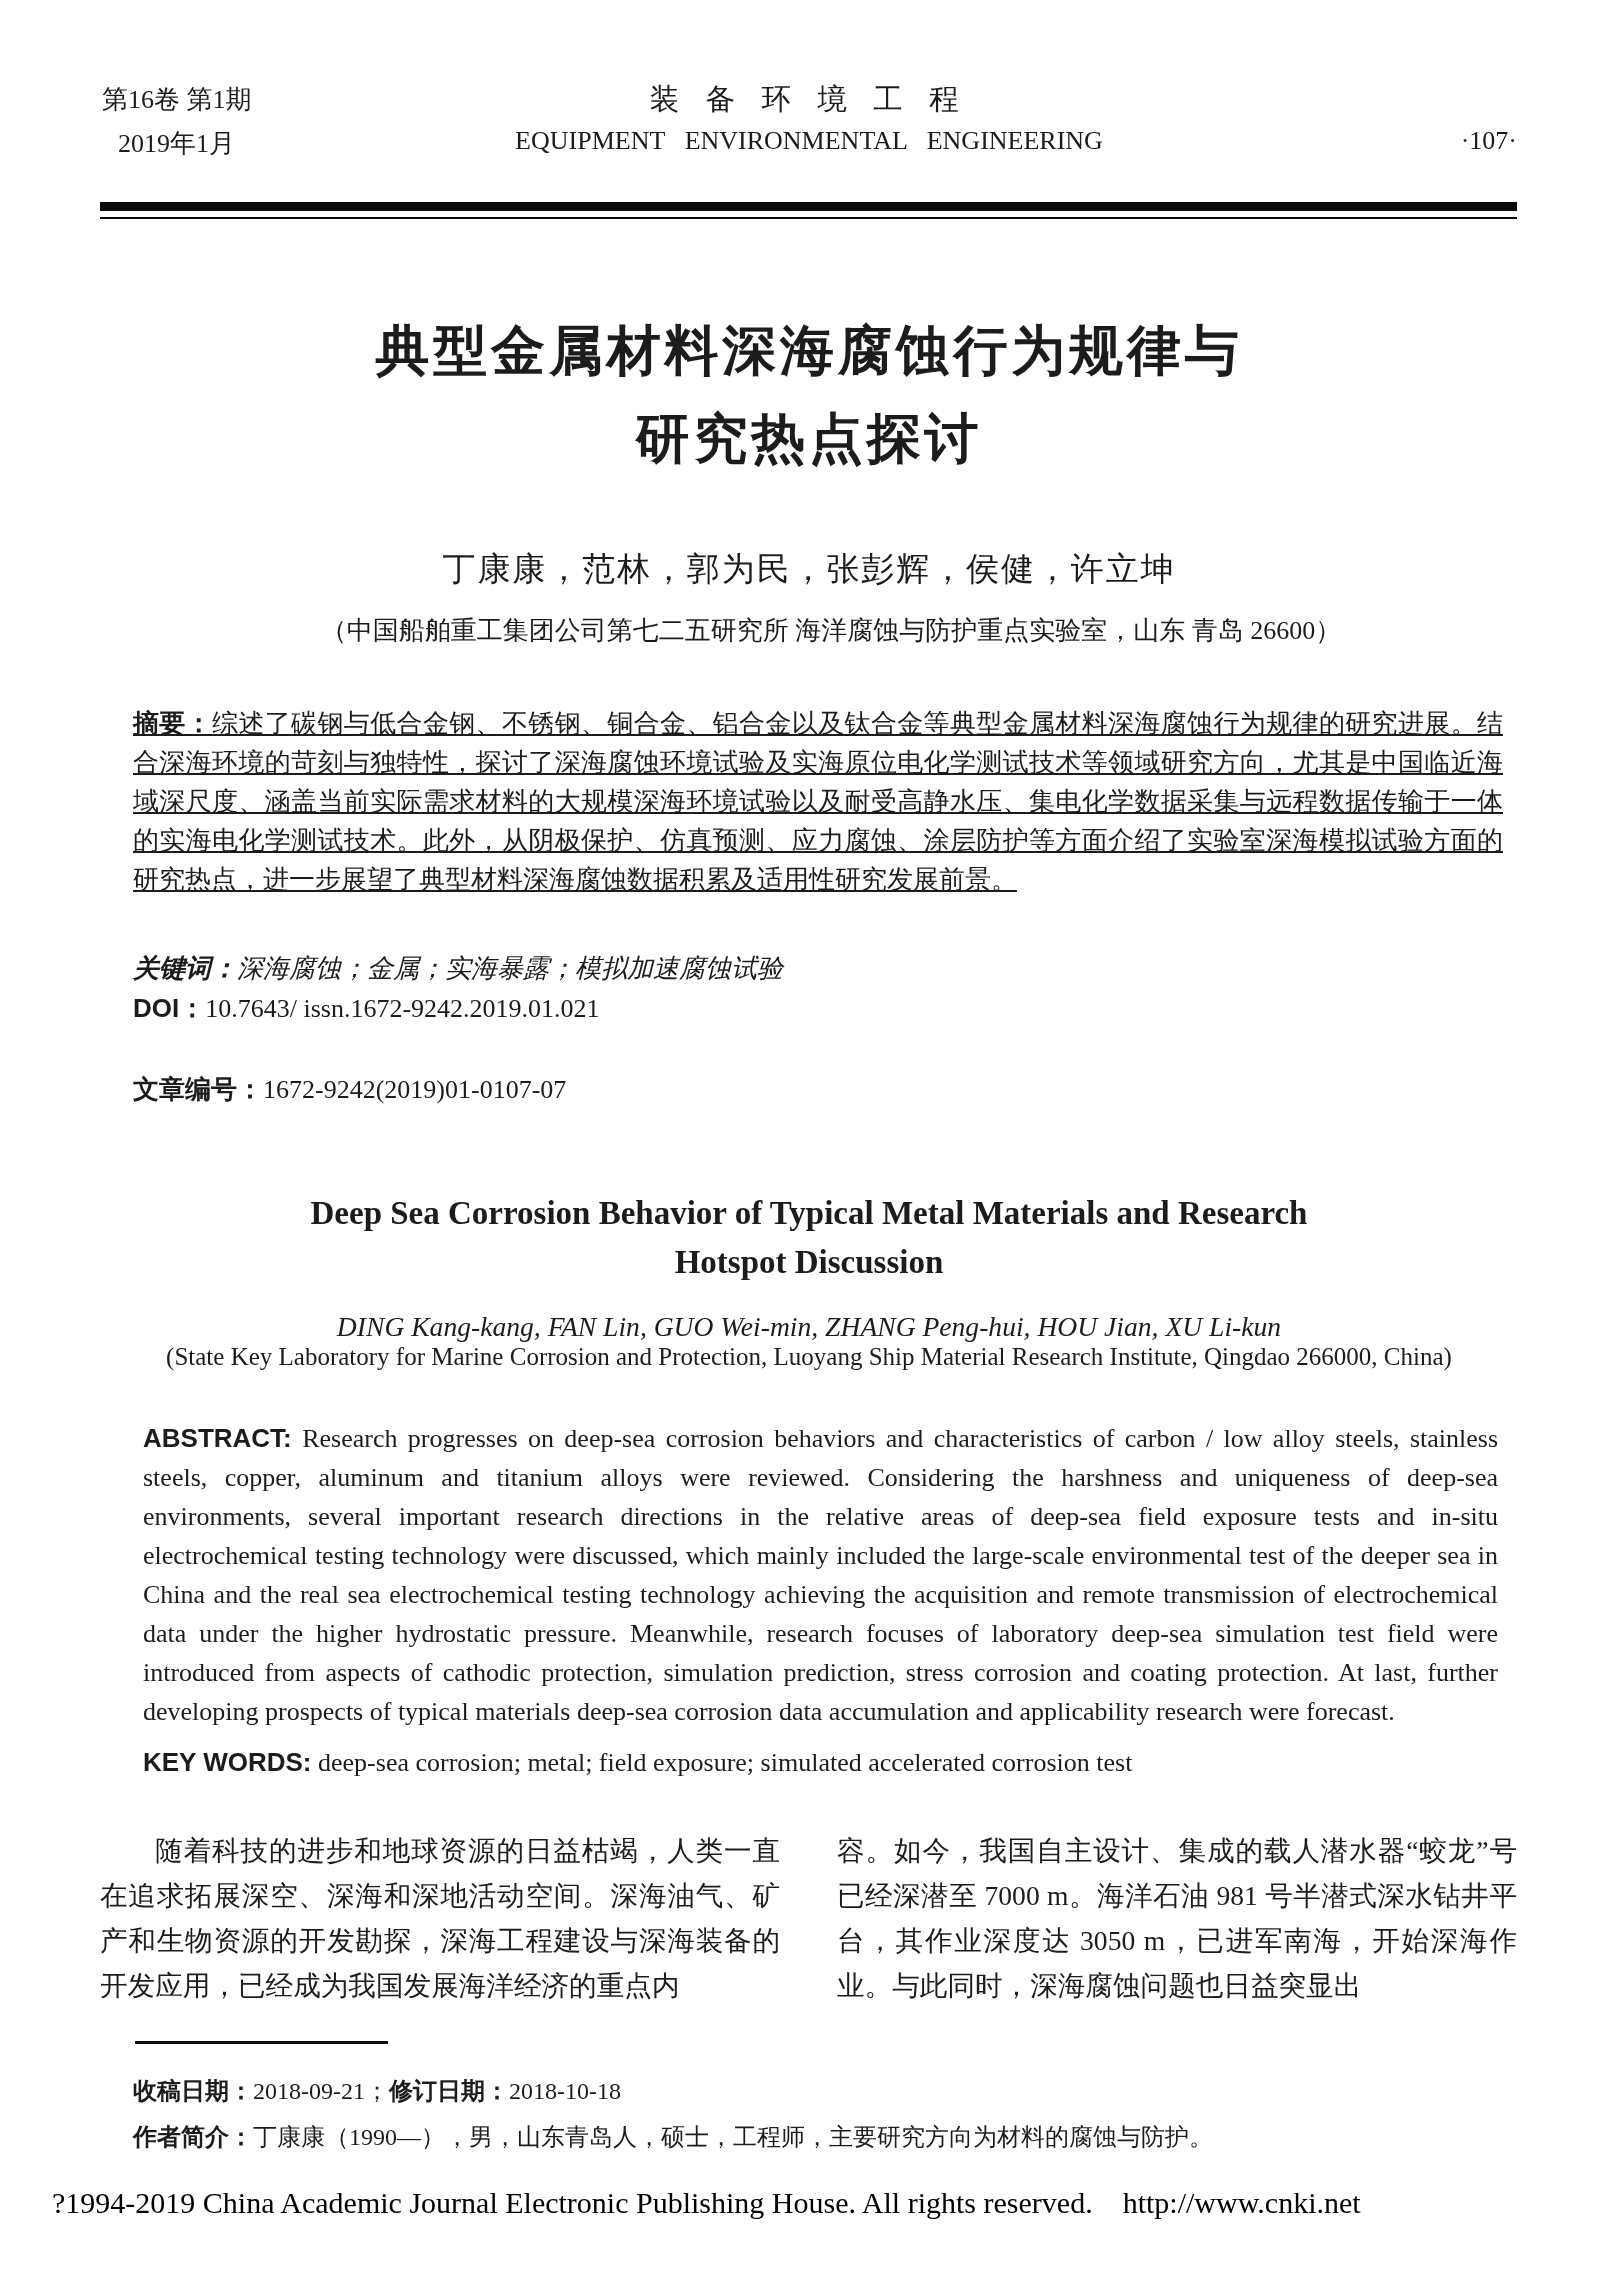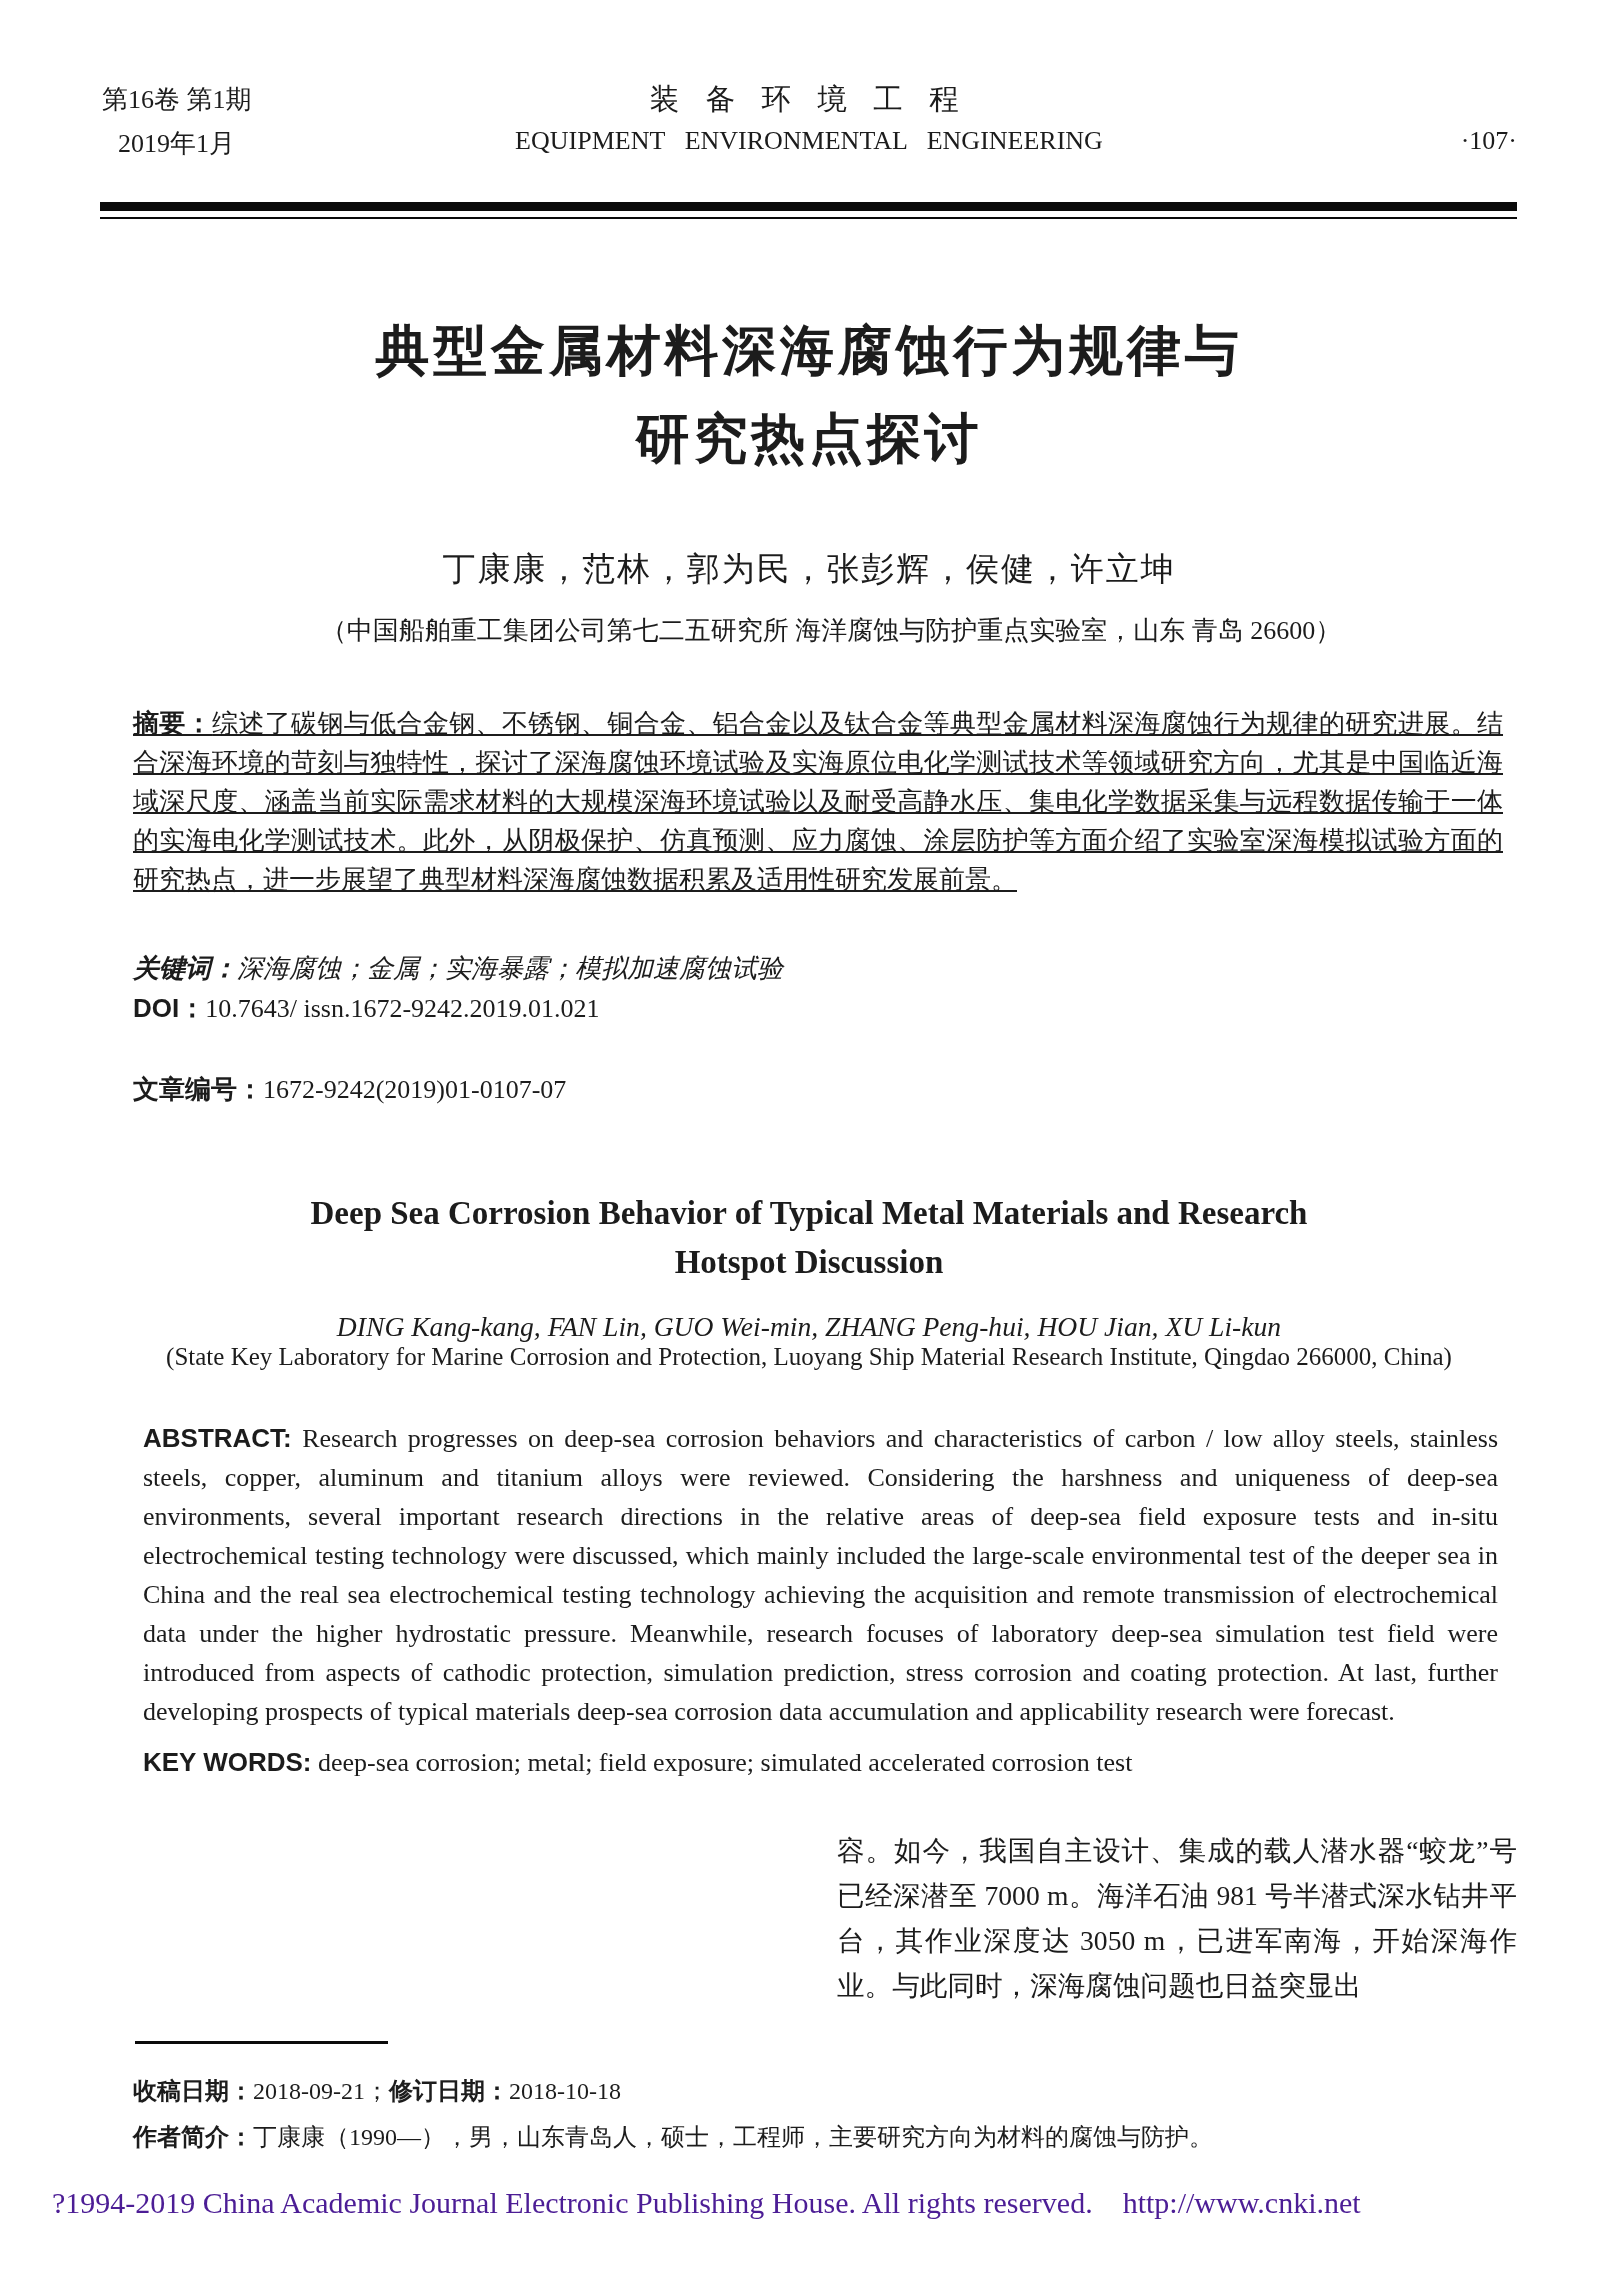--- a/index.html
+++ b/index.html
@@ -40,21 +40,21 @@
   .blk-en{font-size:26px;line-height:39px;text-align:justify;}
 
   
   .col{font-size:27.6px;line-height:45px;text-align:justify;}
   .indent{text-indent:2em;}
 
   
   .foot-sep{left:135px;top:2041px;width:253px;height:2.9px;background:#0a0a0a;}
   .foot-line{font-size:24px;white-space:nowrap;}
 
-  .watermark{font-size:30px;color:#4c1d95;white-space:pre;}
+  .watermark{font-size:30px;color:#000000;white-space:pre;}
 </style>
 </head>
 <body>
 
 <div class="page">
 
   <div class="abs hdr-small" style="left:102px;top:82px;">第16卷 第1期</div>
   <div class="abs hdr-small" style="left:118px;top:126px;">2019年1月</div>
   <div class="abs center hdr-journal-cn" style="top:80px;">装 备 环 境 工 程</div>
   <div class="abs center hdr-journal-en" style="top:126px;">EQUIPMENT ENVIRONMENTAL ENGINEERING</div>
@@ -93,20 +93,21 @@
 
   <div class="abs blk-en" style="left:143px;top:1419px;width:1355px;">
     <span class="lbl">ABSTRACT:</span>
     <span>Research progresses on deep-sea corrosion behaviors and characteristics of carbon / low alloy steels, stainless steels, copper, aluminum and titanium alloys were reviewed. Considering the harshness and uniqueness of deep-sea environments, several important research directions in the relative areas of deep-sea field exposure tests and in-situ electrochemical testing technology were discussed, which mainly included the large-scale environmental test of the deeper sea in China and the real sea electrochemical testing technology achieving the acquisition and remote transmission of electrochemical data under the higher hydrostatic pressure. Meanwhile, research focuses of laboratory deep-sea simulation test field were introduced from aspects of cathodic protection, simulation prediction, stress corrosion and coating protection. At last, further developing prospects of typical materials deep-sea corrosion data accumulation and applicability research were forecast.</span>
   </div>
   <div class="abs blk-en" style="left:143px;top:1743px;width:1355px;">
     <span class="lbl">KEY WORDS:</span>
     <span>deep-sea corrosion; metal; field exposure; simulated accelerated corrosion test</span>
   </div>
 
+  <div class="abs col indent" style="left:100px;top:1828px;width:680px;">随着科技的进步和地球资源的日益枯竭，人类一直在追求拓展深空、深海和深地活动空间。深海油气、矿产和生物资源的开发勘探，深海工程建设与深海装备的开发应用，已经成为我国发展海洋经济的重点内</div>
   <div class="abs col" style="left:837px;top:1828px;width:680px;">容。如今，我国自主设计、集成的载人潜水器“蛟龙”号已经深潜至 7000 m。海洋石油 981 号半潜式深水钻井平台，其作业深度达 3050 m，已进军南海，开始深海作业。与此同时，深海腐蚀问题也日益突显出</div>
 
   <div class="abs foot-sep"></div>
   <div class="abs foot-line" style="left:133px;top:2075px;">
     <span class="lbl">收稿日期：</span><span>2018-09-21；</span><span class="lbl">修订日期：</span><span>2018-10-18</span>
   </div>
   <div class="abs foot-line" style="left:133px;top:2121px;">
     <span class="lbl">作者简介：</span><span>丁康康（1990—），男，山东青岛人，硕士，工程师，主要研究方向为材料的腐蚀与防护。</span>
   </div>
 

